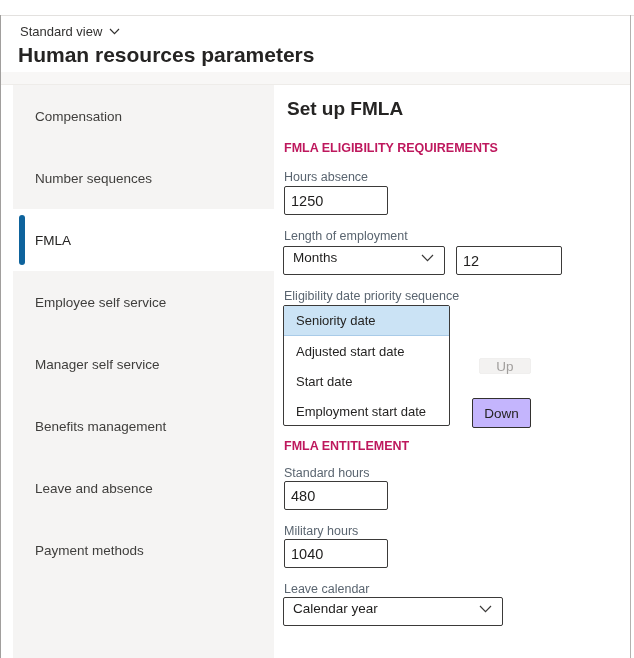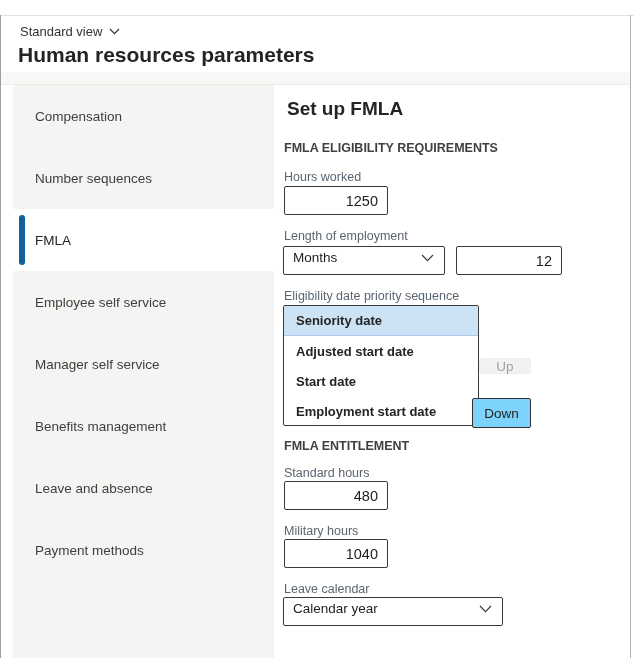--- a/index.html
+++ b/index.html
@@ -60,28 +60,28 @@
 
   
   .main {
     position: absolute; left: 274px; top: 70px;
     width: 356px; height: 583px;
     background: #ffffff;
   }
   .main .abs { position: absolute; }
 
   .panel-heading { font-size: 19px; font-weight: 600; color: #252423; }
-  .section-title { font-size: 12.5px; font-weight: 700; color: #404040; }
+  .section-title { font-size: 12.5px; font-weight: 700; color: #be185d; }
   .field-label { font-size: 12.5px; color: #5a6570; }
 
   .txt-input {
     border: 1.3px solid #3b3a39; border-radius: 2px;
     background: #ffffff; color: #1f1e1d;
     font-family: "Liberation Sans", "DejaVu Sans", sans-serif;
-    font-size: 14.5px; text-align: right;
+    font-size: 14.5px; 
     padding: 0 9px 0 6px; outline: none;
   }
 
   .combo {
     border: 1.3px solid #3b3a39; border-radius: 2px;
     background: #ffffff; color: #1f1e1d;
     font-size: 13.5px;
     display: flex; align-items: center; justify-content: space-between;
     padding: 0 10px 6px 9px; cursor: pointer;
   }
@@ -98,21 +98,21 @@
   .list-option.selected {
     background: #cbe3f5; border-bottom: 1px solid #a9cbe8;
   }
 
   .btn {
     display: flex; align-items: center; justify-content: center;
     font-family: "Liberation Sans", "DejaVu Sans", sans-serif;
     font-size: 13.5px; border-radius: 2px; cursor: pointer;
   }
   .btn-down {
-    background: #7dd3fc; border: 1.3px solid #33312f; color: #252423;
+    background: #c4b5fd; border: 1.3px solid #33312f; color: #252423;
   }
   .btn-up-disabled {
     background: #f3f2f1; border: 1.3px solid #f0efee; color: #a19f9d;
     cursor: default;
   }
 
   .chevron-icon { display: inline-flex; }
 </style>
 </head>
 <body>
@@ -157,36 +157,36 @@
       <span>Payment methods</span>
     </div>
   </div>
 
   <div class="main">
 
     <div class="abs panel-heading" style="left:13px; top:13px;">Set up FMLA</div>
 
     <div class="abs section-title" style="left:10px; top:56px;">FMLA ELIGIBILITY REQUIREMENTS</div>
 
-    <div class="abs field-label" style="left:10px; top:85px;">Hours worked</div>
+    <div class="abs field-label" style="left:10px; top:85px;">Hours absence</div>
     <input class="abs txt-input" style="left: 10px; top: 101px; width: 104px; height: 29px;" value="1250">
 
     <div class="abs field-label" style="left:10px; top:144px;">Length of employment</div>
     <div class="abs combo" style="left:9px; top:161px; width:162px; height:29px;">
       <span>Months</span>
       <span class="chevron-icon">
         <svg width="13" height="8" viewBox="0 0 13 8">
             <path d="M1 1 L6.5 6.6 L12 1" fill="none" stroke="#3b3a39" stroke-width="1.2"></path>
           </svg>
       </span>
     </div>
     <input class="abs txt-input" style="left: 182px; top: 161px; width: 106px; height: 29px;" value="12">
 
     <div class="abs field-label" style="left:10px; top:204px;">Eligibility date priority sequence</div>
-    <div class="abs listbox" style="left:9px; top:220px; width:196px; height:121px;font-weight:bold;">
+    <div class="abs listbox" style="left:9px; top:220px; width:167px; height:121px;">
       <div class="list-option selected">
         <span>Seniority date</span>
       </div>
       <div class="list-option">
         <span>Adjusted start date</span>
       </div>
       <div class="list-option">
         <span>Start date</span>
       </div>
       <div class="list-option">

